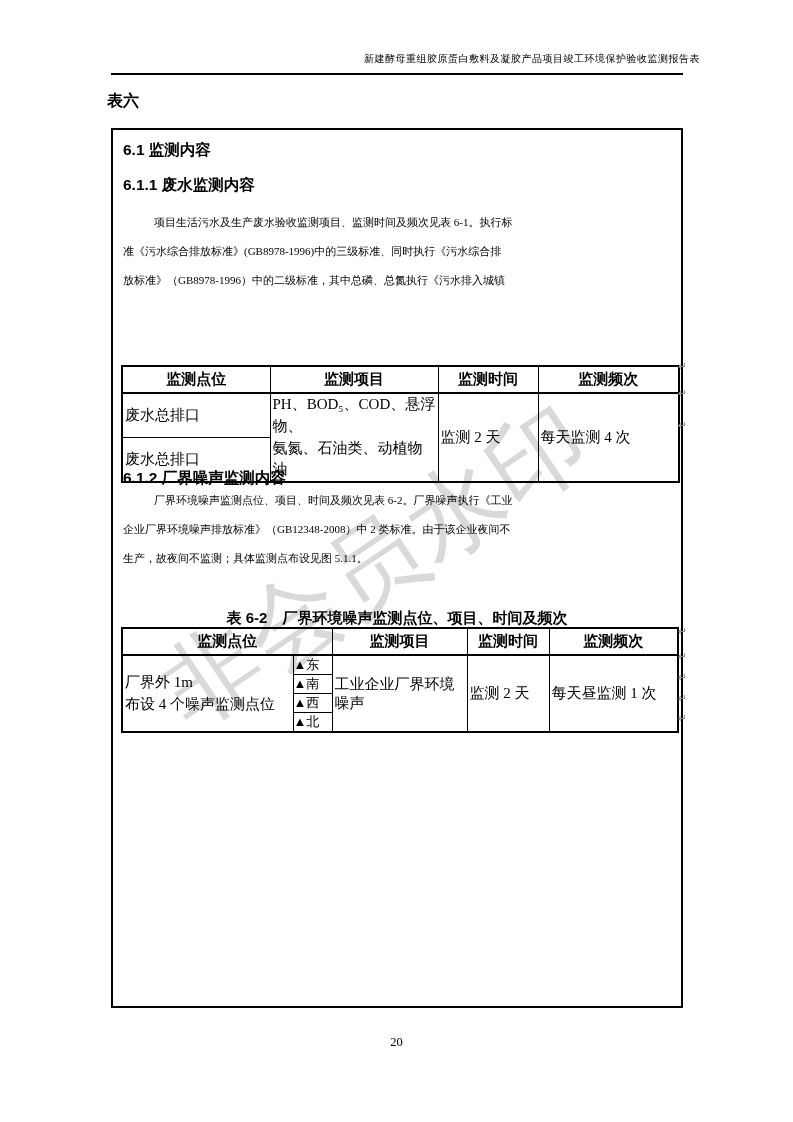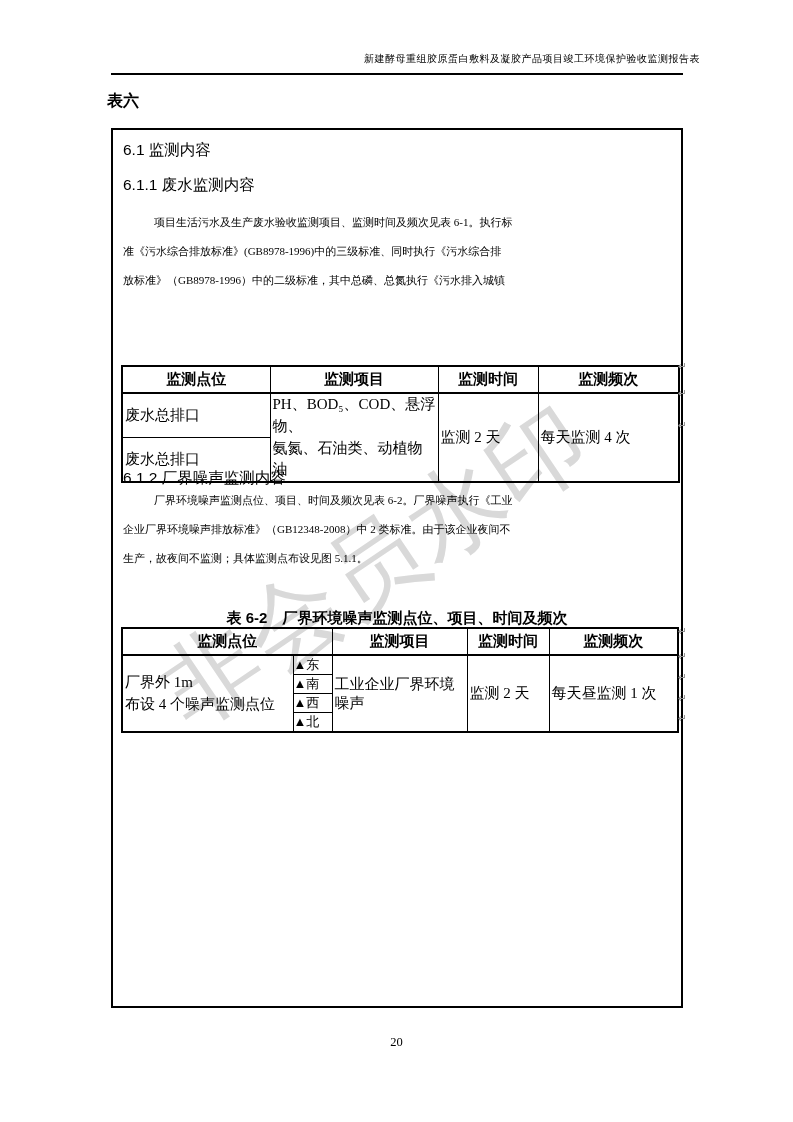--- a/index.html
+++ b/index.html
@@ -61,21 +61,21 @@
     position: absolute;
     left: 111px; top: 128px;
     width: 572px; height: 880px;
     border: 2px solid #000;
     box-sizing: border-box;
   }
   .sec-title {
     position: absolute;
     left: 10px;
     font-size: 15.5px;
-    font-weight: normal;
+    font-weight: bold;
     font-family: "Liberation Sans", sans-serif;
     white-space: nowrap;
     text-align: right;
   }
   .s61-title  { top: 10px; }
   .s611-title { top: 45px; }
   .s612-title { top: 338px; }
 
   .para { position: absolute; left: 10px; width: 550px; font-size: 11px; }
   .para1 { top: 78px; }

